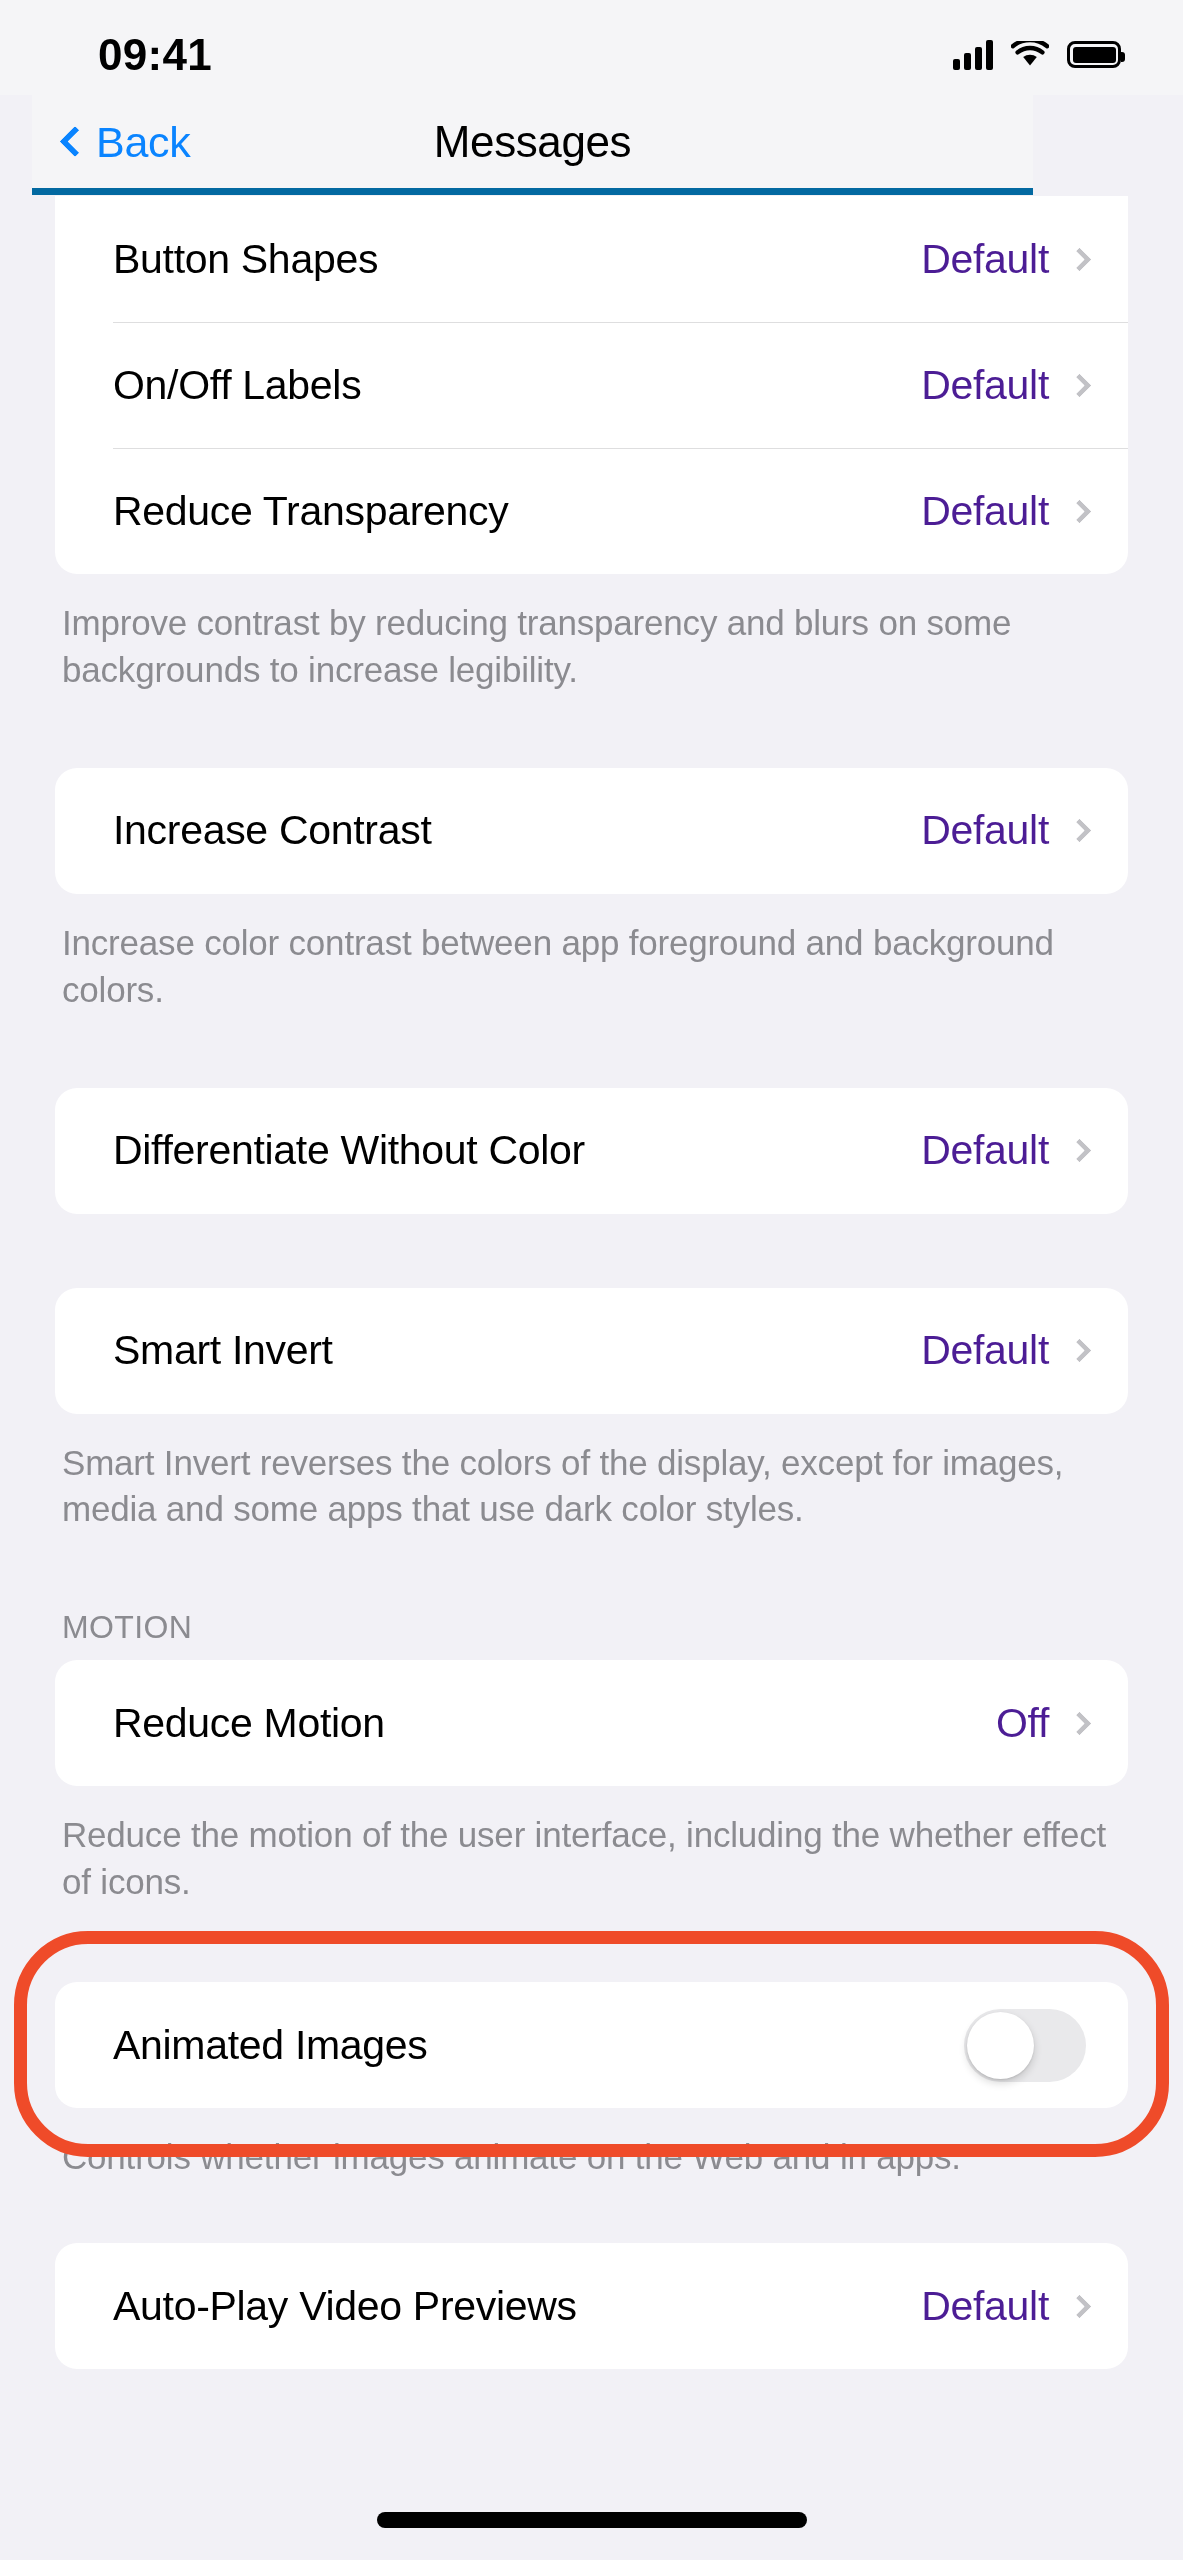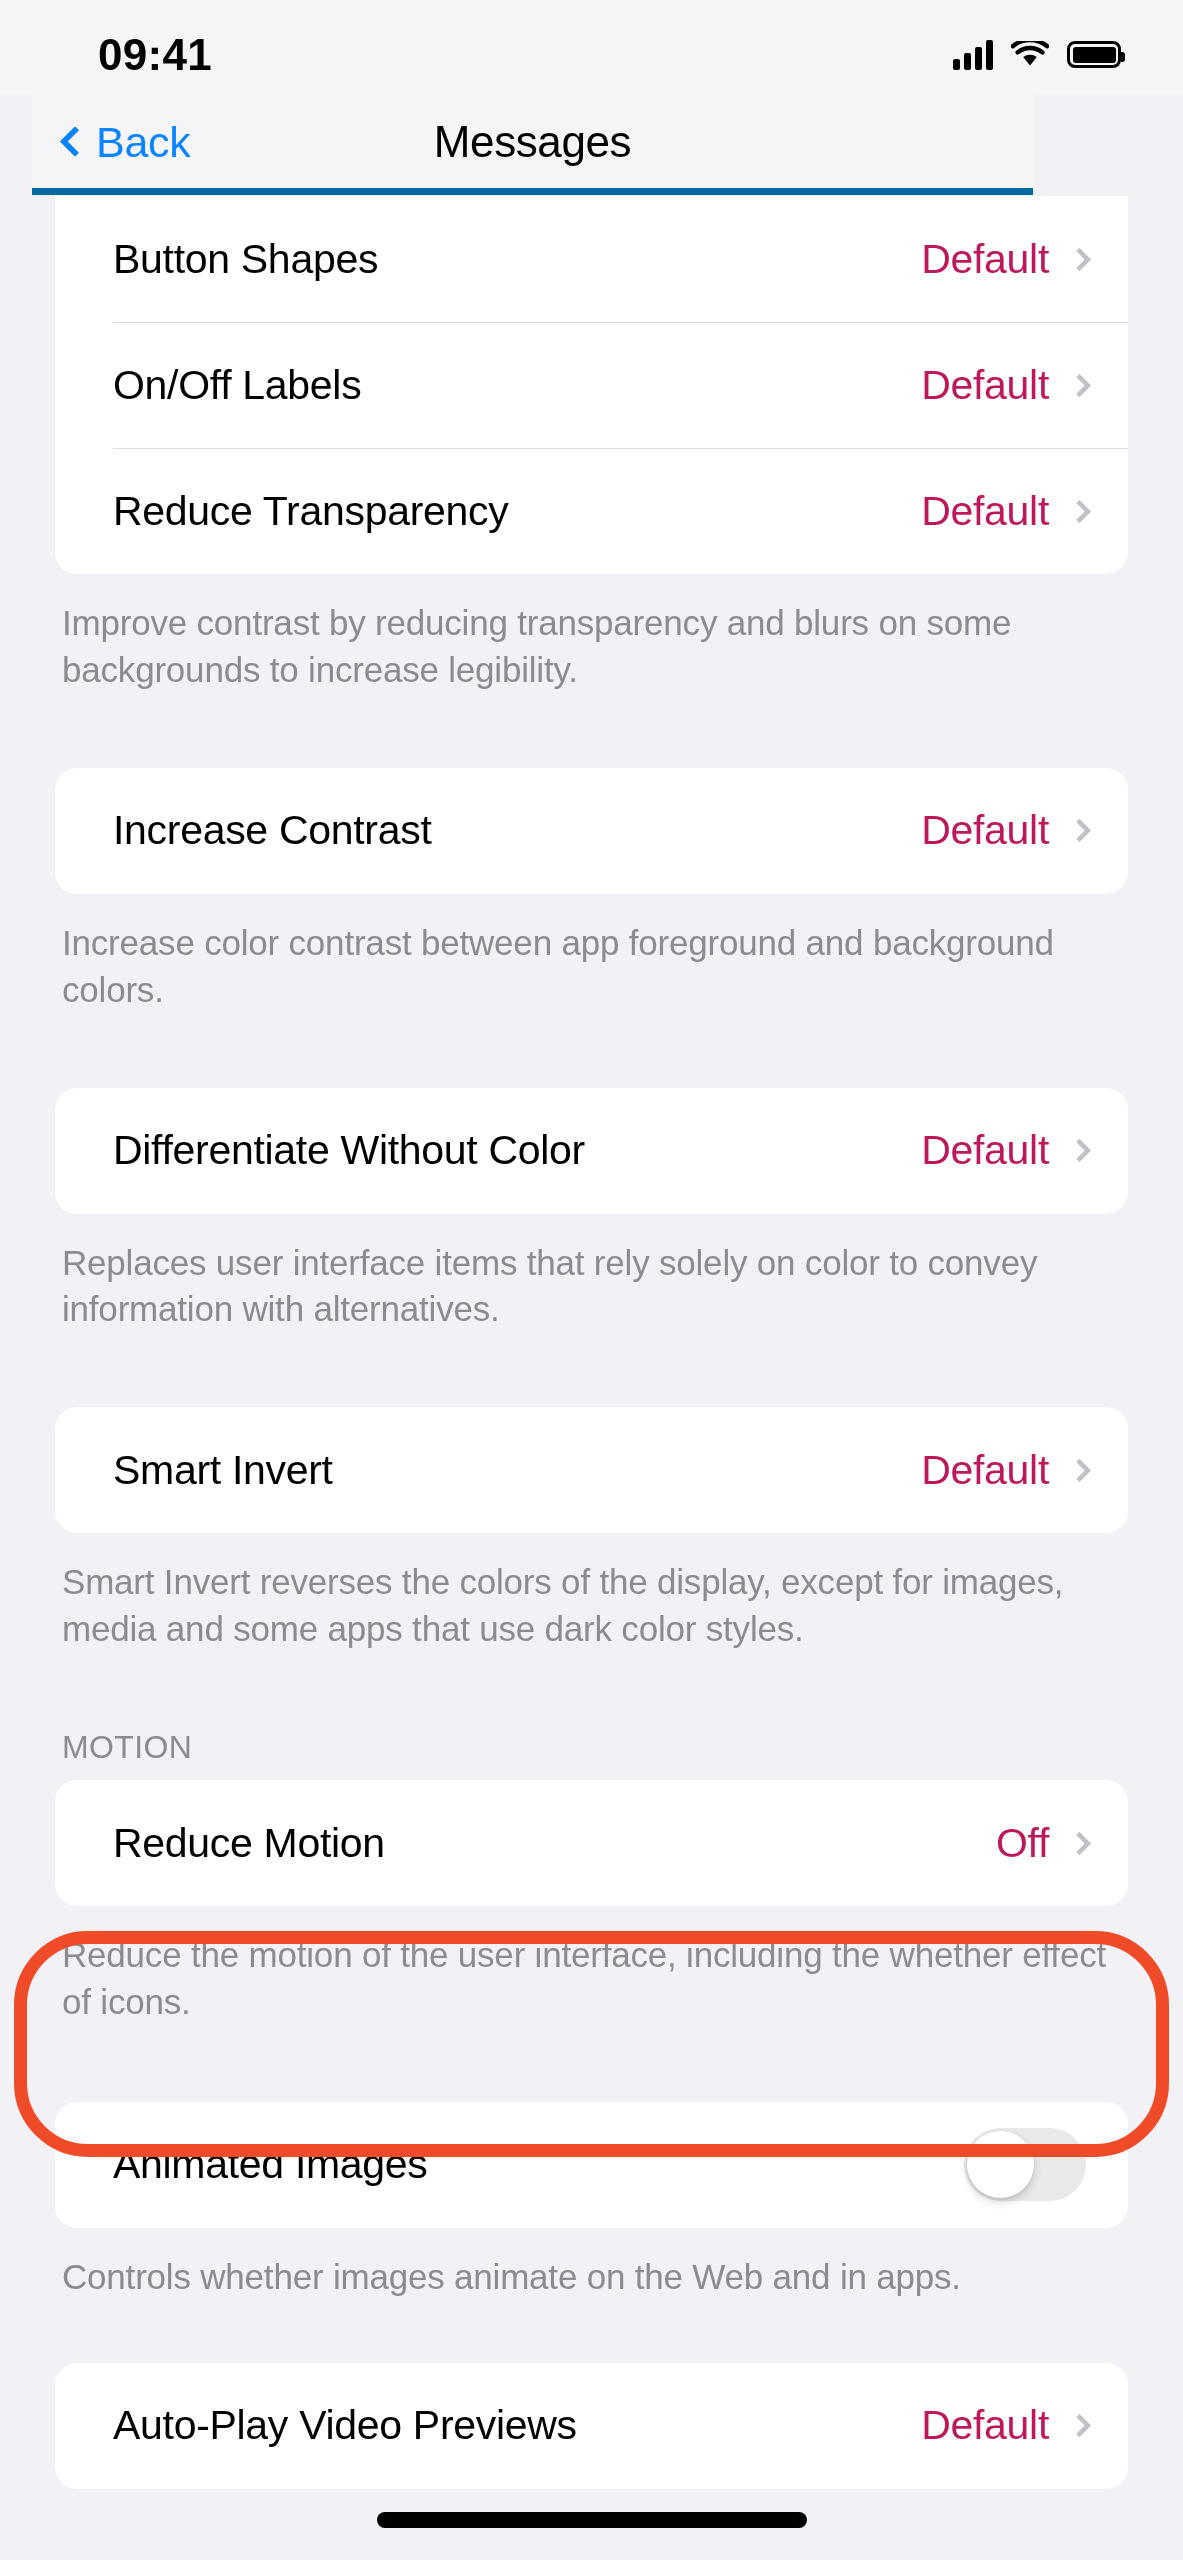--- a/index.html
+++ b/index.html
@@ -151,21 +151,21 @@
     color: #000;
     letter-spacing: -0.3px;
   }
   .row-right {
     display: flex;
     align-items: center;
     gap: 22px;
   }
   .row-value {
     font-size: 41px;
-    color: #be185d;
+    color: #4c1d95;
     letter-spacing: -0.3px;
   }
   .disc {
     width: 17px; height: 17px;
     border-top: 5px solid #c2c2c6;
     border-right: 5px solid #c2c2c6;
     transform: rotate(45deg);
     border-radius: 1px;
     margin-right: 4px;
   }
@@ -309,21 +309,20 @@
 
     <div class="card">
       <div class="row">
         <span class="row-label">Differentiate Without Color</span>
         <span class="row-right">
           <span class="row-value">Default</span>
           <span class="disc"></span>
         </span>
       </div>
     </div>
-    <div class="footer-text">Replaces user interface items that rely solely on color to convey information with alternatives.</div>
 
     <div class="sp-a"></div>
 
     <div class="card">
       <div class="row">
         <span class="row-label">Smart Invert</span>
         <span class="row-right">
           <span class="row-value">Default</span>
           <span class="disc"></span>
         </span>

